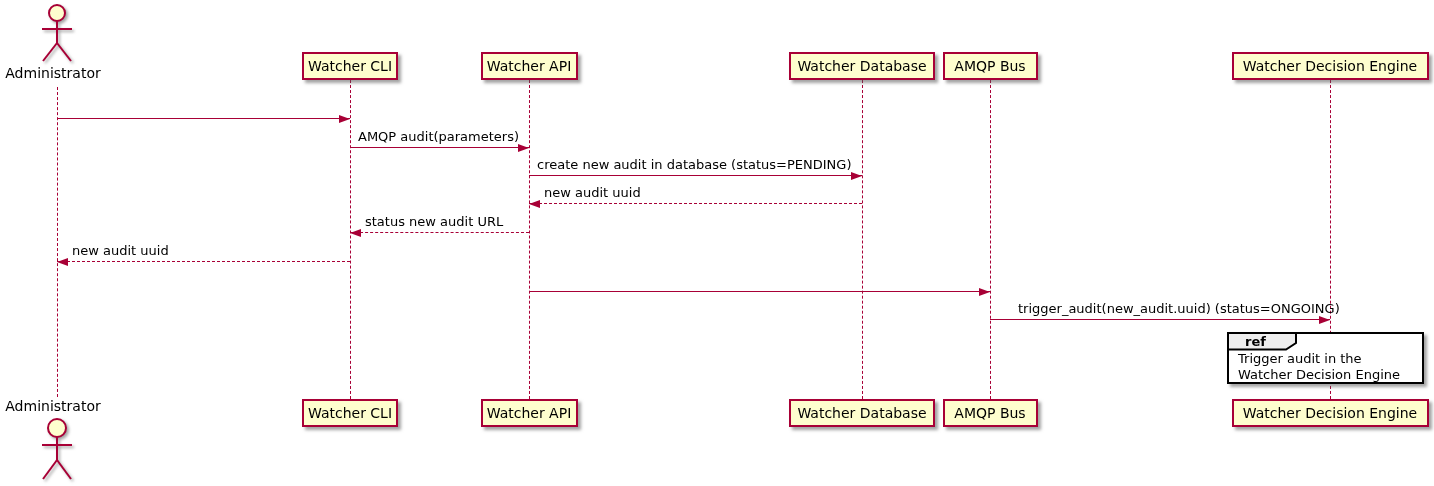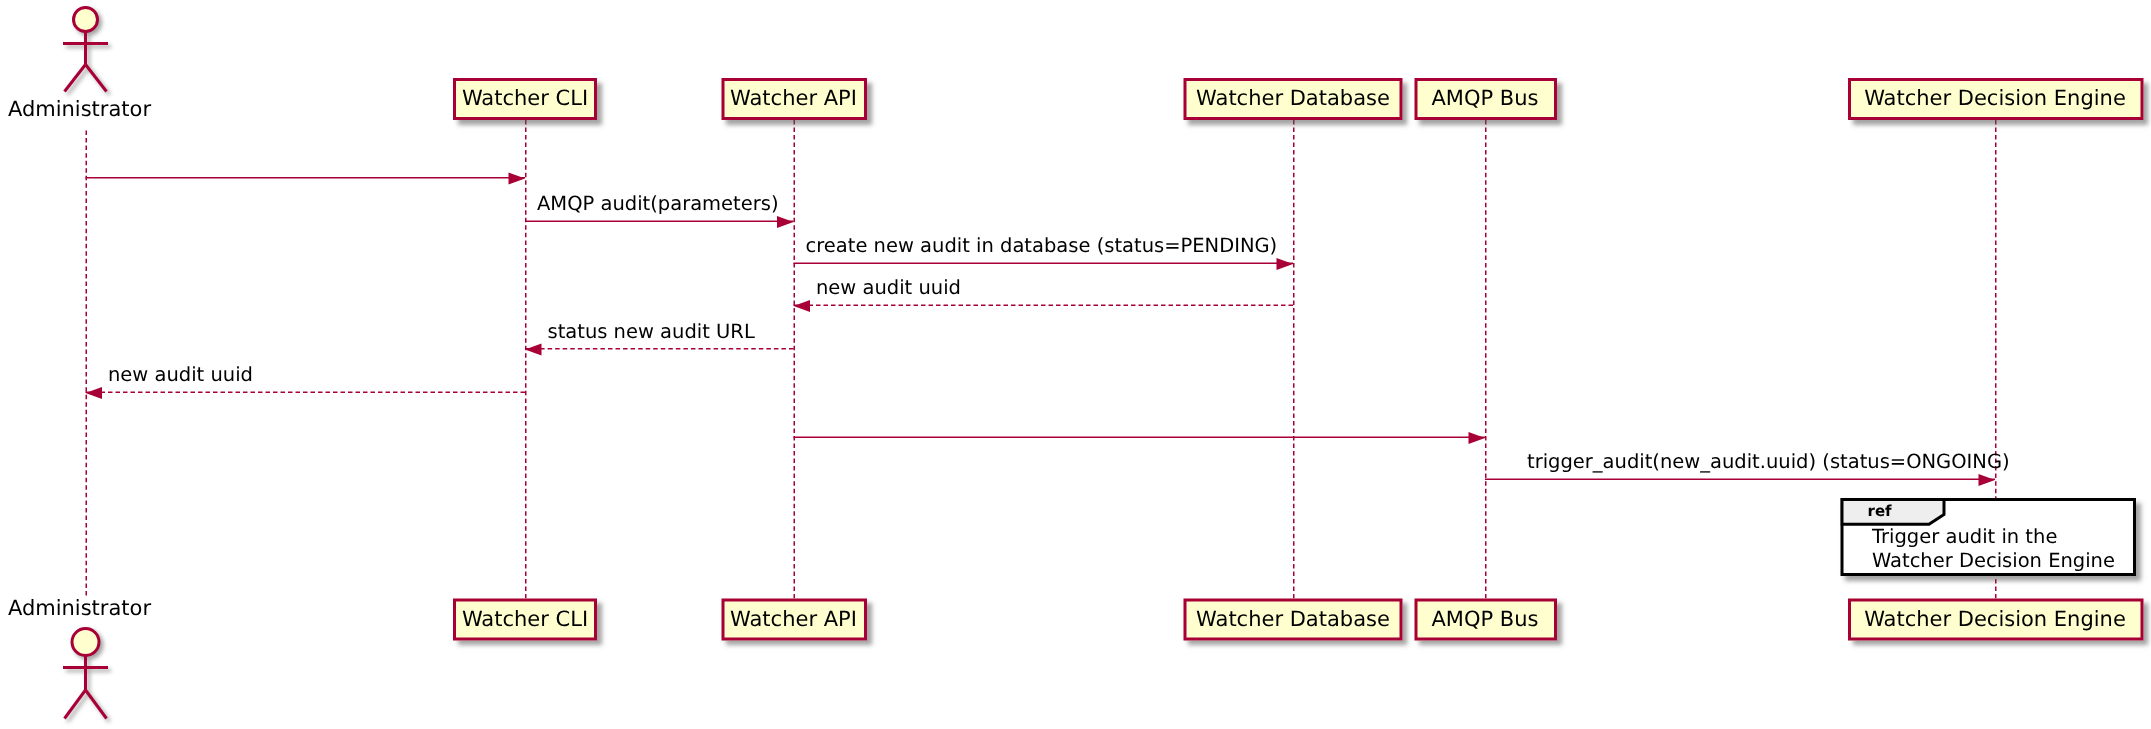--- a/index.html
+++ b/index.html
@@ -35,22 +35,22 @@
   .actor-label.top{top:65px;}
   .actor-label.bottom{top:398px;}
   
   .refbox{
     position:absolute;left:1227px;top:332px;width:197px;height:52px;box-sizing:border-box;z-index:5;
     background:var(--reff);border:2px solid var(--refb);
     box-shadow:3px 3px 3px rgba(90,90,90,.55);
   }
   .refpent{position:absolute;left:-2px;top:-2px;}
   .refpent polygon{fill:var(--reft);stroke:var(--refb);stroke-width:2;}
-  .refkw{position:absolute;left:16px;top:0px;font-size:10px;font-weight:bold;line-height:16px;}
-  .reftext{position:absolute;left:19px;top:17px;font-size:13px;line-height:16px;white-space:nowrap;}
+  .refkw{position:absolute;left:16px;top:0px;font-size:13px;font-weight:bold;line-height:16px;}
+  .reftext{position:absolute;left:9px;top:17px;font-size:13px;line-height:16px;white-space:nowrap;}
 </style>
 </head>
 <body>
 
 <div id="stage" style="--accent: #A80036; --fill: #FEFECE; --refb: #000000; --reff: #FFFFFF; --reft: #EEEEEE; background: rgb(255, 255, 255);">
 
   <svg class="actor top" width="46" height="62" viewBox="0 0 46 62">
     <circle cx="23" cy="10" r="8"></circle>
     <line x1="23" y1="18" x2="23" y2="40"></line>
     <line x1="8" y1="26" x2="38" y2="26"></line>

